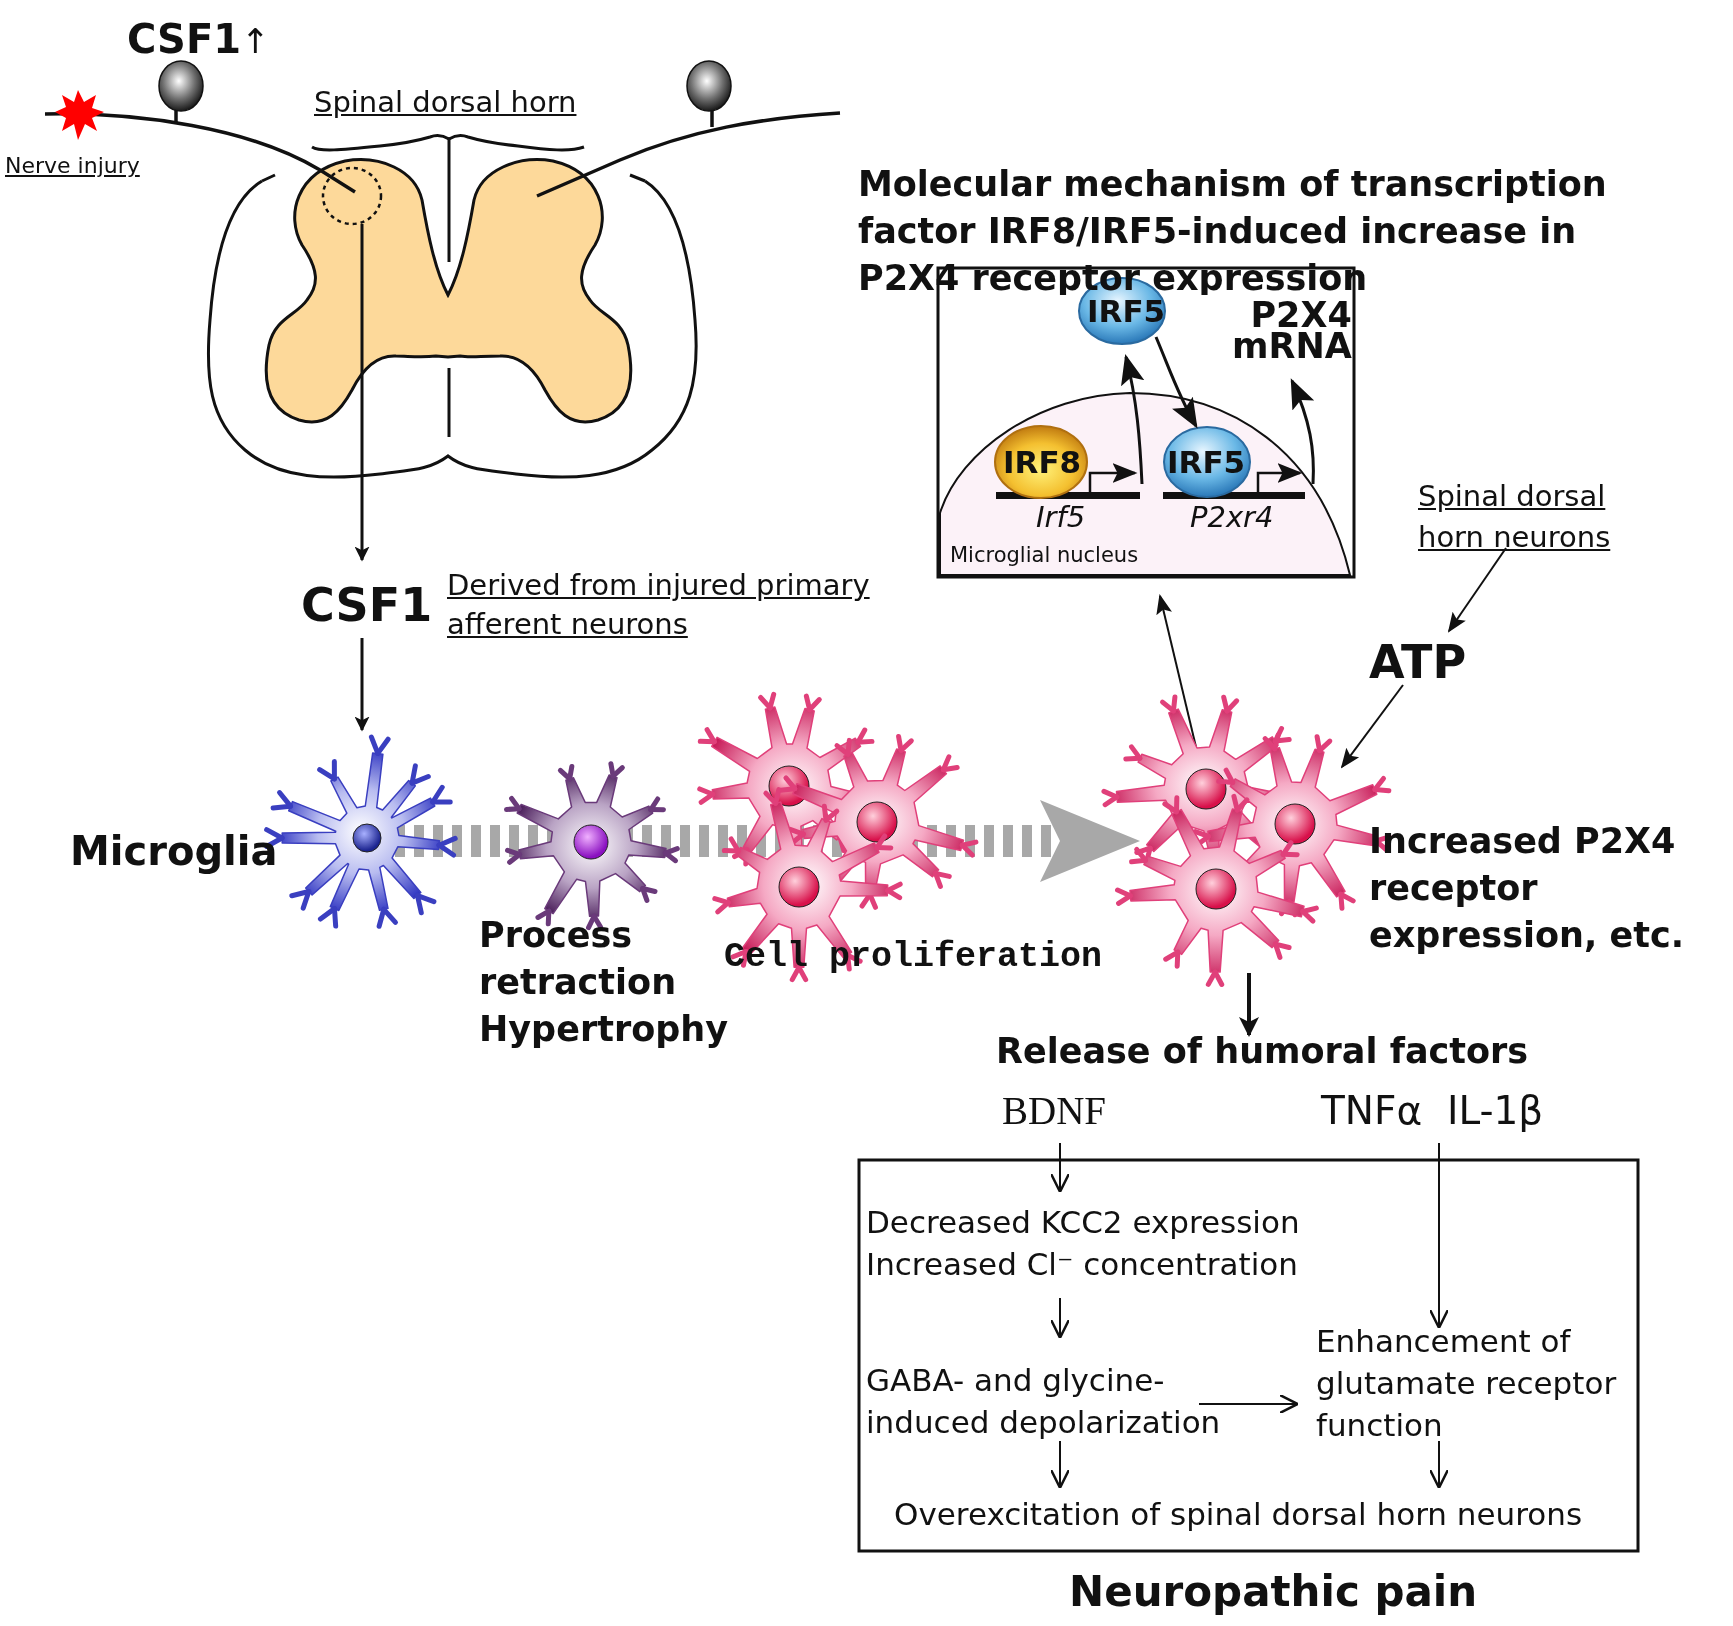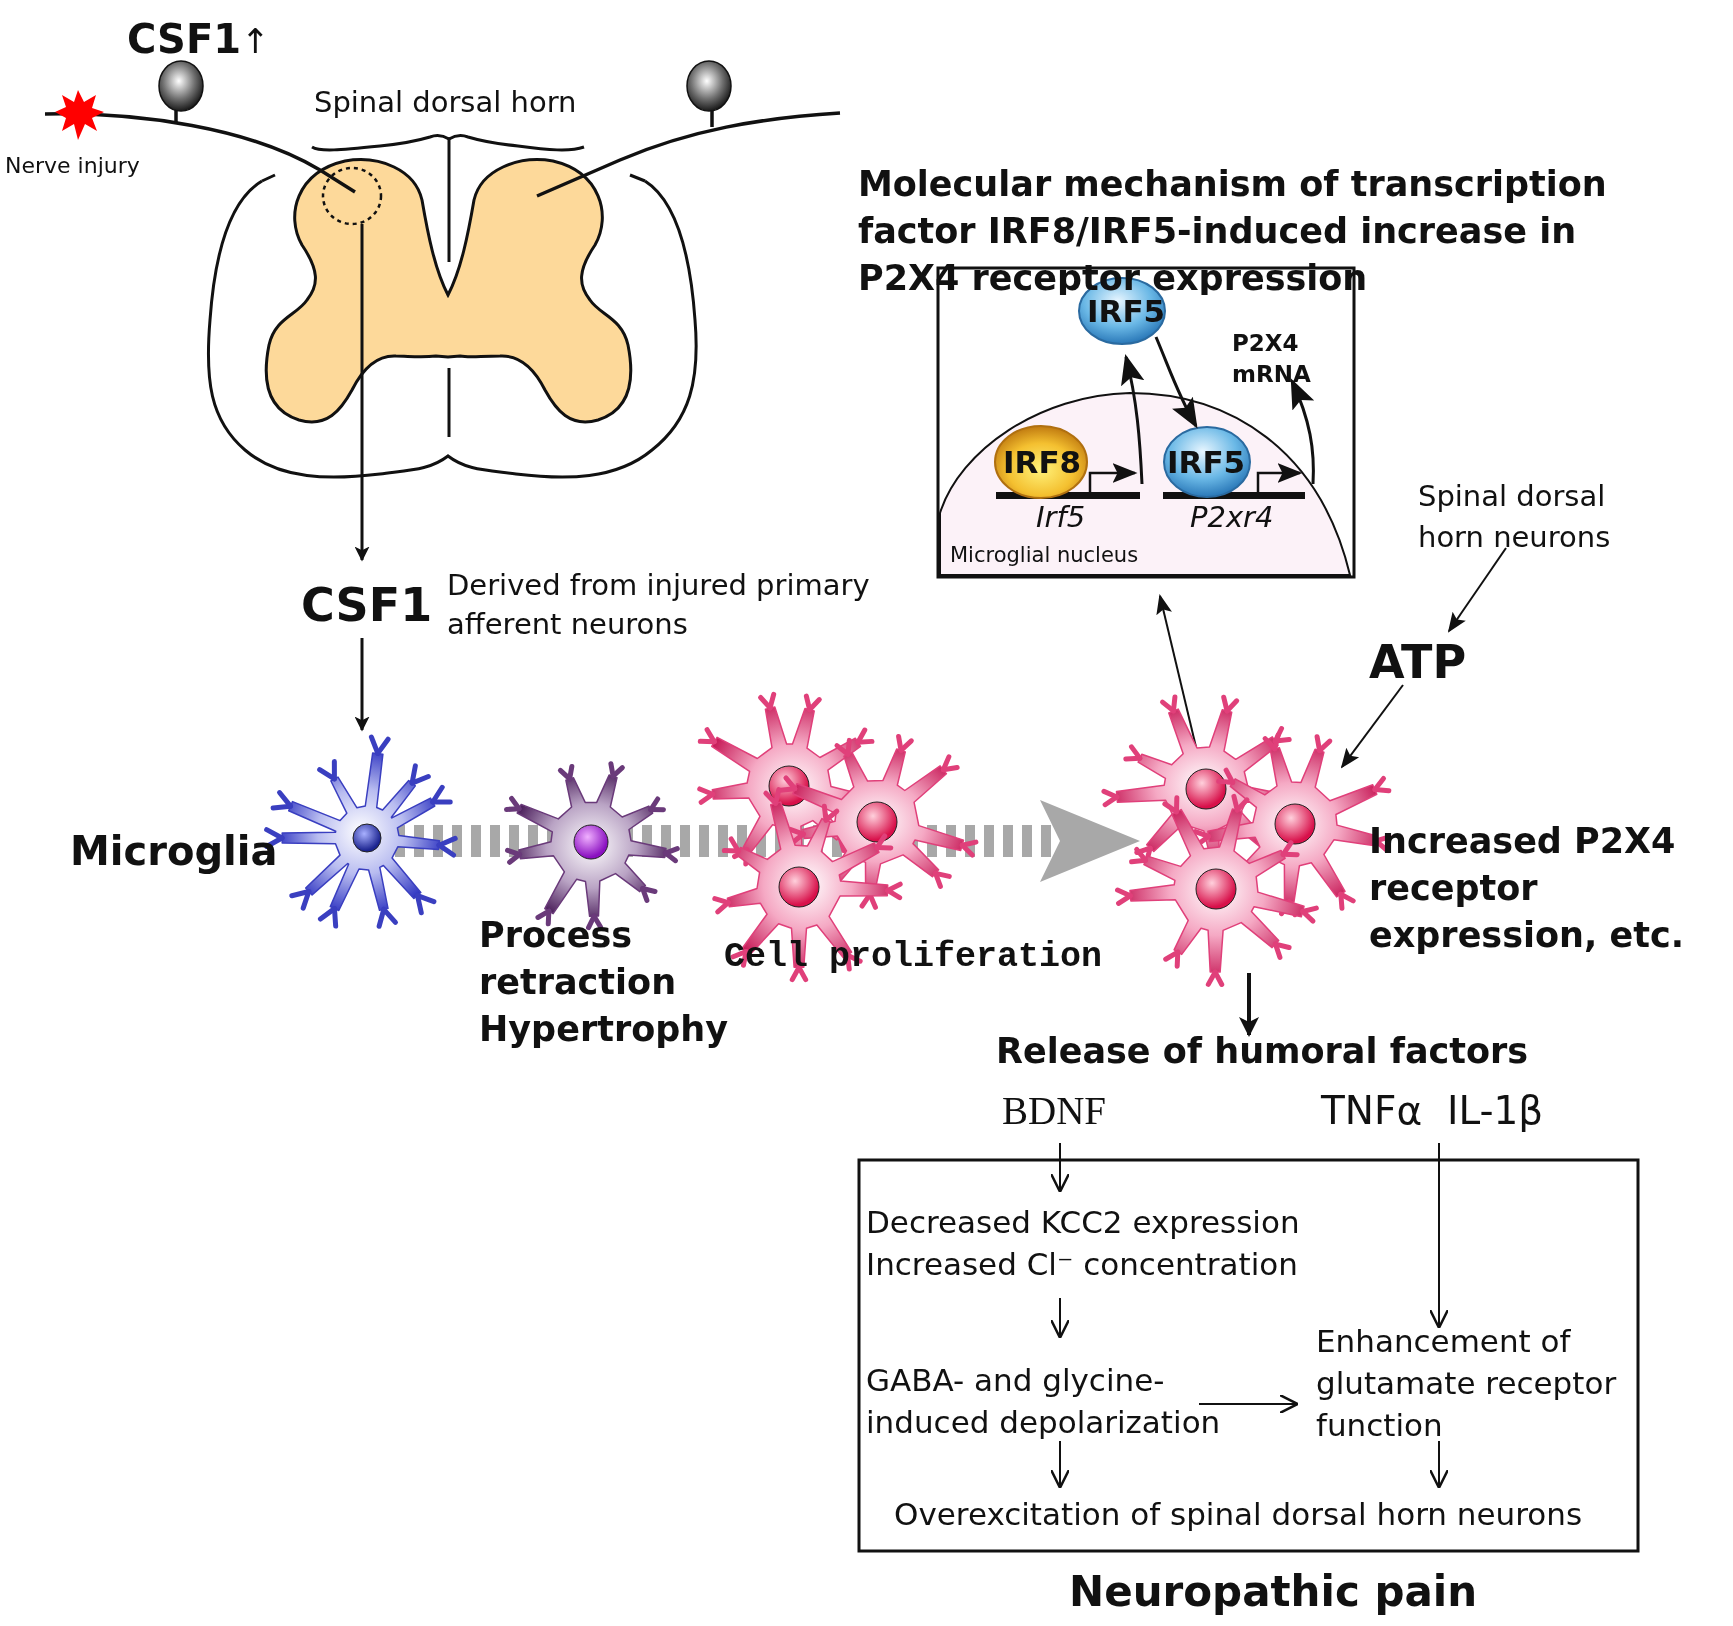--- a/index.html
+++ b/index.html
@@ -1,20 +1,20 @@
 <!DOCTYPE html>
 <html><head>
 <meta charset="utf-8">
 <style>
   html, body { margin:0; padding:0; background:#ffffff; }
   body { width:1733px; height:1626px; position:relative; overflow:hidden;
          font-family:"DejaVu Sans", "Liberation Sans", sans-serif; color:#111; }
   .abs { position:absolute; white-space:nowrap; }
   .bold { font-weight:bold; }
-  .lbl { font-size:30px; line-height:1.25; }
+  .lbl { font-size:30px; line-height:1.25;text-decoration:underline; }
   .big { font-size:46px; font-weight:bold; }
   .hdr { font-size:35px; font-weight:bold; line-height:47px;margin-top:36px; }
   .stage { font-size:35px; font-weight:bold; line-height:47px; }
   svg#diagram { position:absolute; left:0; top:0; }
   .box-text { font-size:31px; line-height:42px; }
 </style>
 </head>
 <body>
 
 <svg id="diagram" width="1733" height="1626" viewBox="0 0 1733 1626">
@@ -336,21 +336,21 @@
 <div class="abs lbl" style="left:5px;top:152px;font-size:22px;text-align:center;">Nerve injury</div>
 <div class="abs lbl" style="left:314px;top:84px;font-size:29px;">Spinal dorsal horn</div>
 
 <div class="abs hdr" style="left:858px;top:125px;">
   <div>Molecular mechanism of transcription</div>
   <div>factor IRF8/IRF5-induced increase in</div>
   <div style="height:40px;overflow:hidden;">P2X4 receptor expression</div>
 </div>
 
 <div class="abs bold" style="left:1087px;top:293px;font-size:31px;">IRF5</div>
-<div class="abs bold" style="left:1232px;top:300px;font-size:23px;line-height:31px;text-align:left;margin-top:28px;">
+<div class="abs bold" style="left:1232px;top:300px;font-size:35px;line-height:31px;text-align:right;">
   <div>P2X4</div>
   <div>mRNA</div>
 </div>
 <div class="abs bold" style="left:1003px;top:444px;font-size:31px;">IRF8</div>
 <div class="abs bold" style="left:1167px;top:444px;font-size:31px;">IRF5</div>
 <div class="abs" style="left:1036px;top:500px;font-size:29px;font-style:italic;">Irf5</div>
 <div class="abs" style="left:1190px;top:500px;font-size:29px;font-style:italic;">P2xr4</div>
 <div class="abs" style="left:950px;top:543px;font-size:21px;">Microglial nucleus</div>
 
 <div class="abs big" style="left:301px;top:578px;">CSF1</div>

